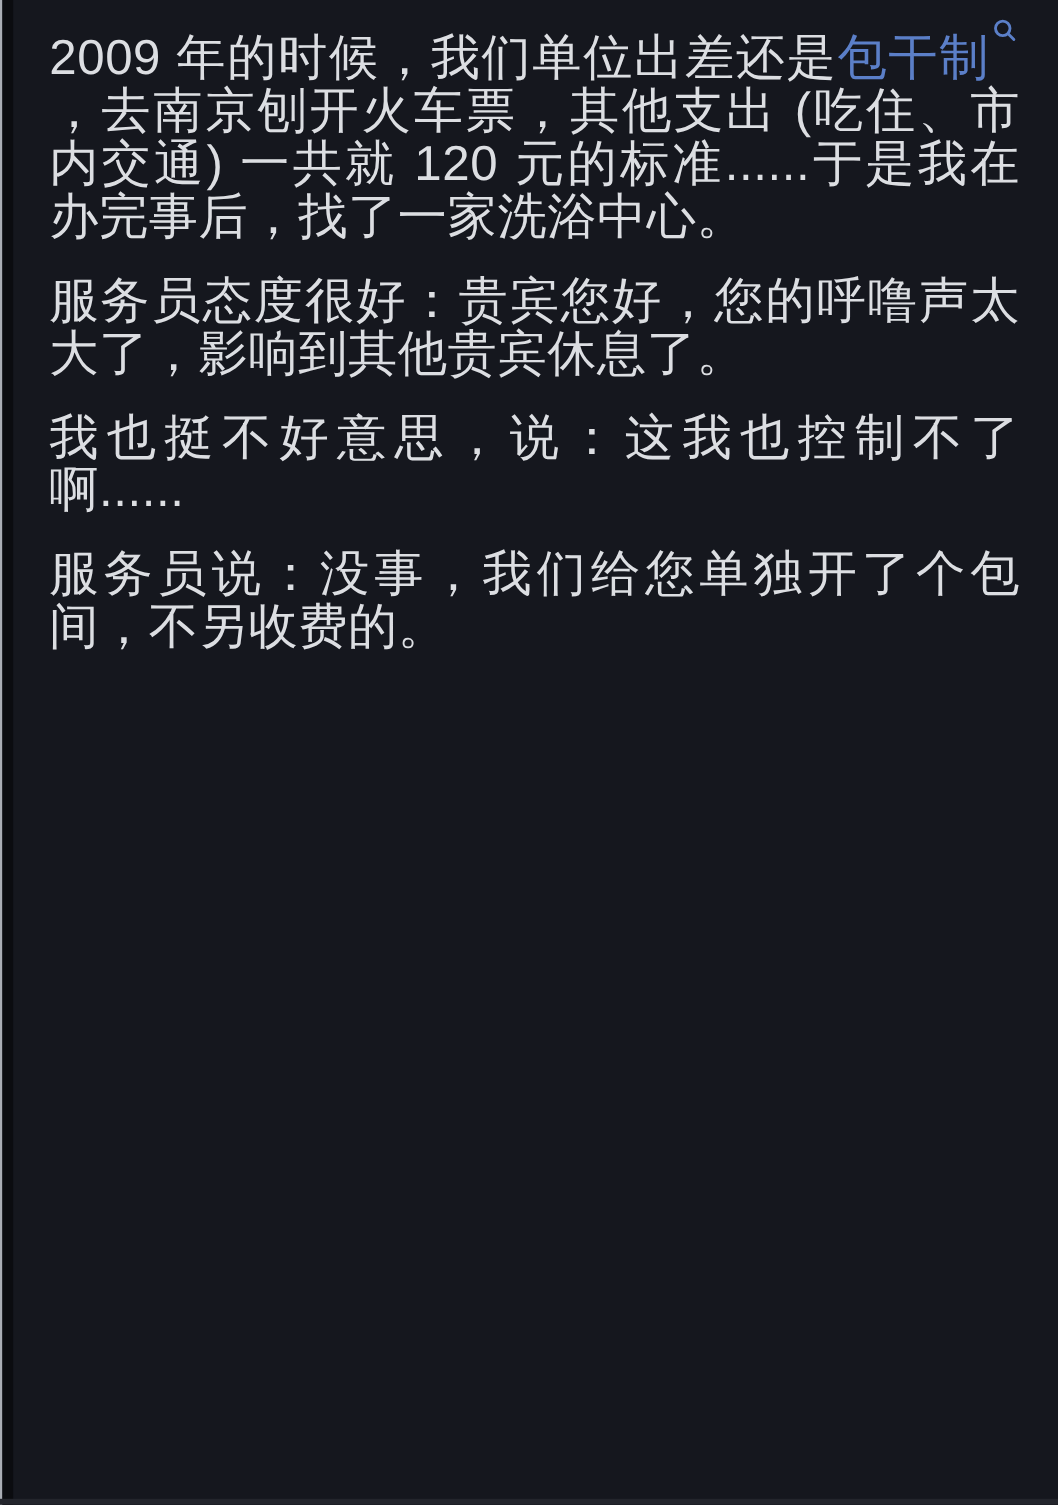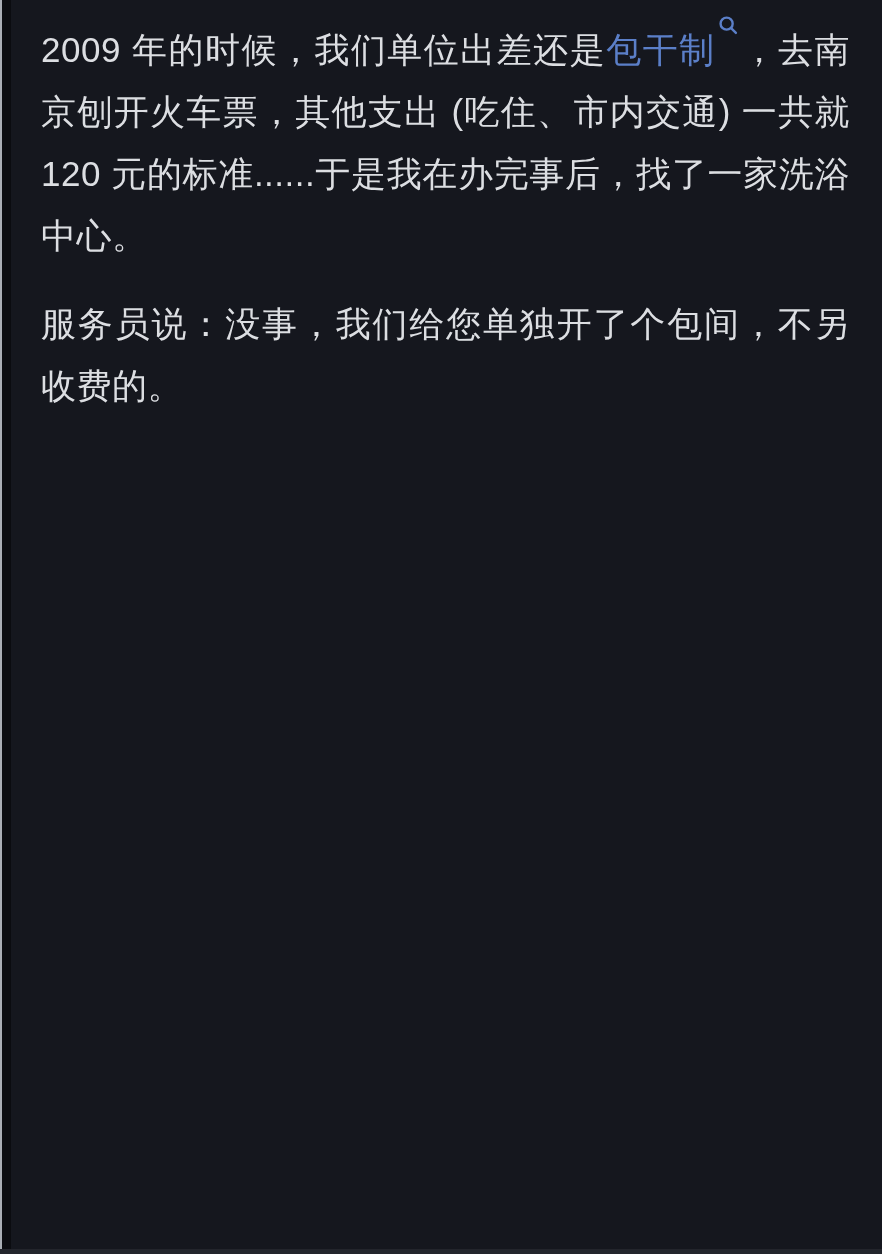--- a/index.html
+++ b/index.html
@@ -35,22 +35,22 @@
   }
   .post {
     position: absolute;
     left: 11px; top: 0;
     width: 871px;
     box-sizing: border-box;
     padding: 14px 32px 0 30px;
   }
   .para {
     margin: 0 0 26px 0;
-    font-size: 35px;
-    line-height: 62px;
+    font-size: 41px;
+    line-height: 44px;
     color: #dcdee2;
     text-align: justify;
     text-justify: inter-ideograph;
     letter-spacing: 0.5px;
     word-break: break-word;
   }
   .para:last-child {
     margin-bottom: 0;
   }
   .search-link {
@@ -79,17 +79,19 @@
 <div class="post">
 
   <p class="para"><span>2009 年的时候，我们单位出差还是</span><span class="search-link">包干制</span><span class="search-sup"><svg width="22" height="22" viewBox="0 0 24 24" fill="none" stroke="#5b7fc8" stroke-width="2.6" stroke-linecap="round">
           <circle cx="10.5" cy="10.5" r="6.6"></circle>
           <line x1="15.4" y1="15.4" x2="20.6" y2="20.6"></line>
         </svg></span><span>，去南京刨开火车票，其他支出 (吃住、市内交通) 一共就 120 元的标准......于是我在办完事后，找了一家洗浴中心。</span></p>
 
 
 
 
+  <p class="para"><span>服务员态度很好：贵宾您好，您的呼噜声太大了，影响到其他贵宾休息了。</span></p>
 
+  <p class="para"><span>我也挺不好意思，说：这我也控制不了啊......</span></p>
 
   <p class="para"><span>服务员说：没事，我们给您单独开了个包间，不另收费的。</span></p>
 
 </div>
 
 </body></html>

